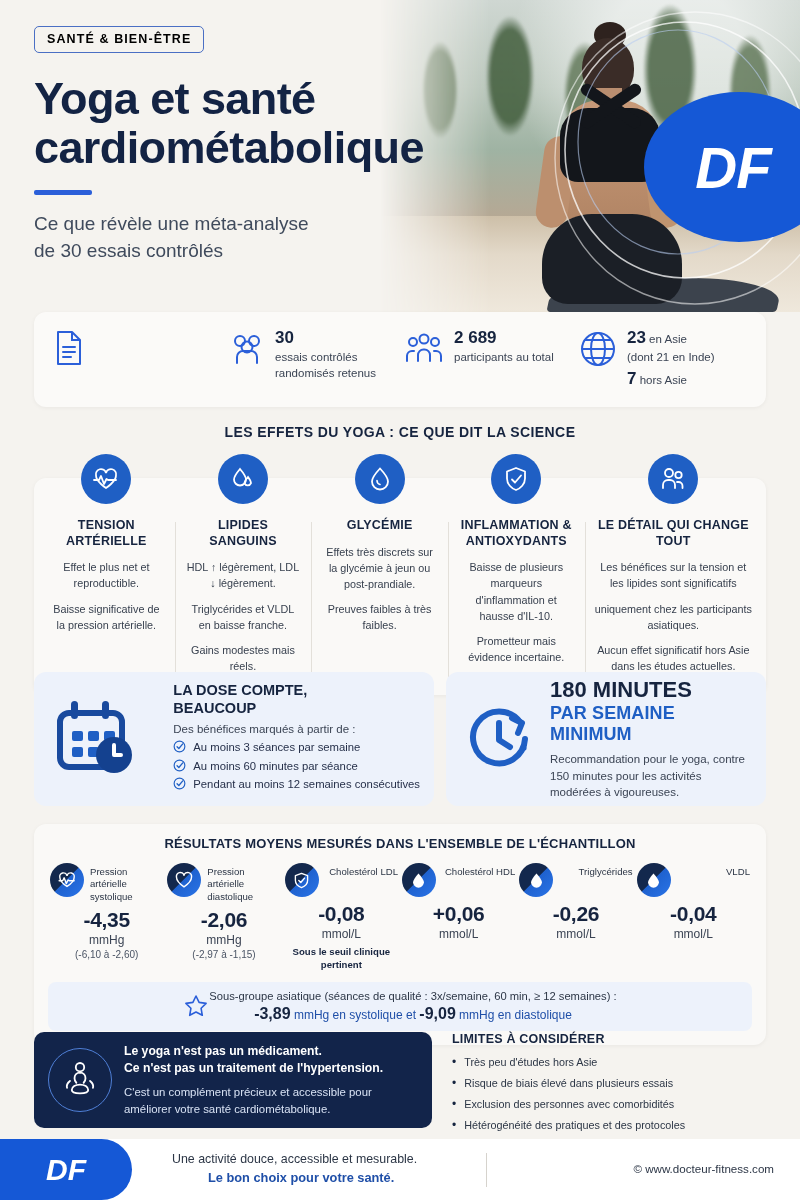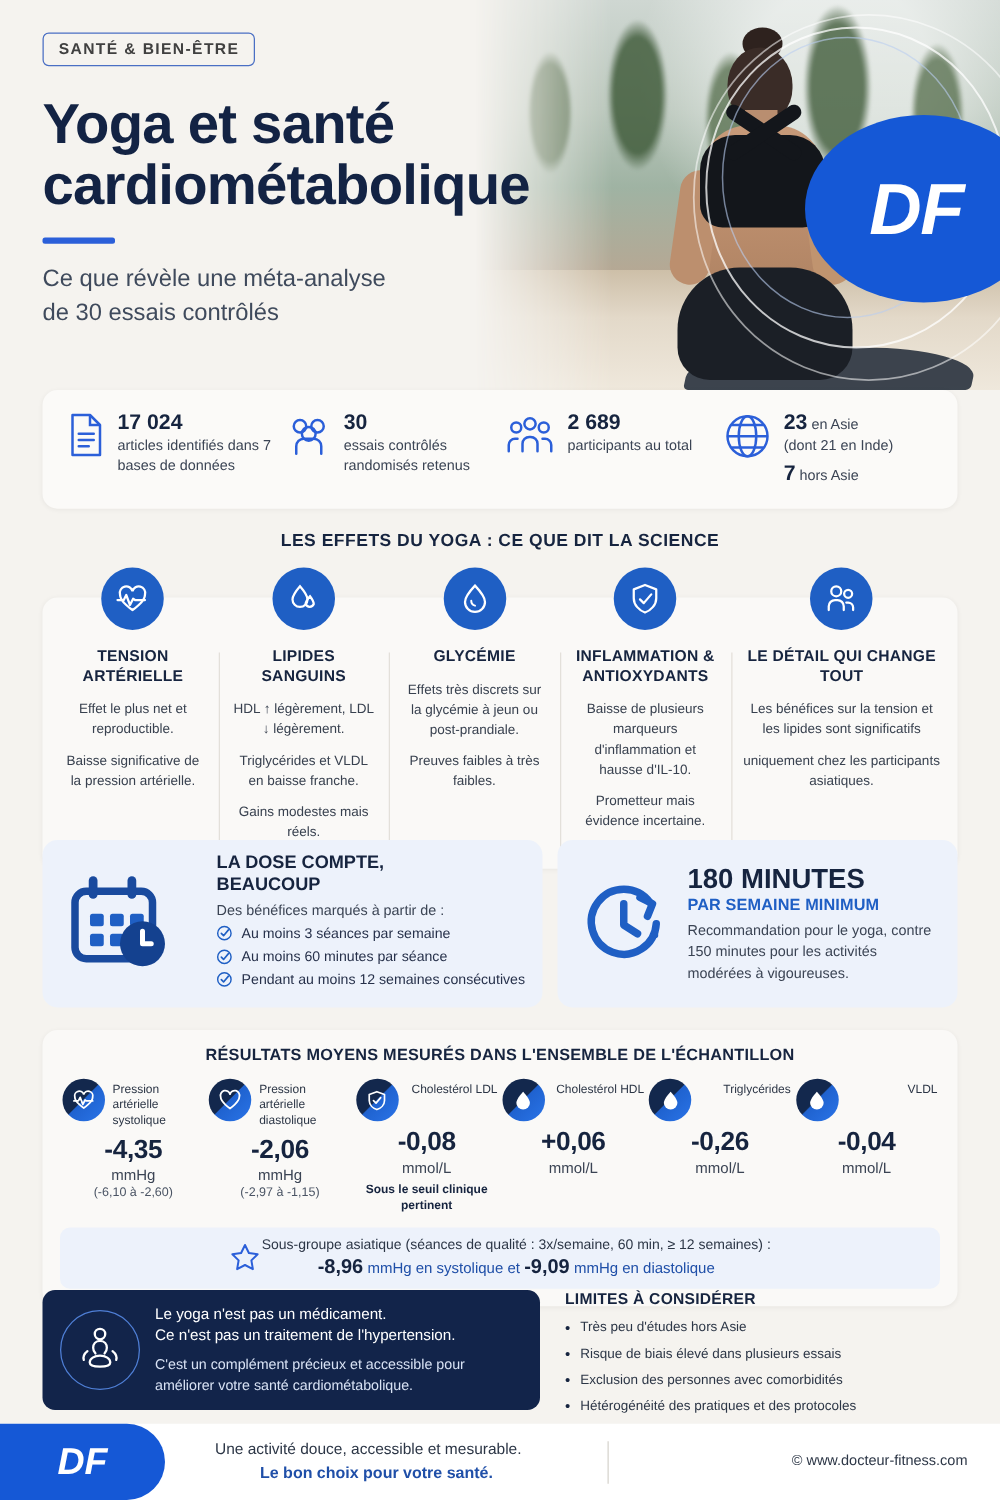--- a/index.html
+++ b/index.html
@@ -87,21 +87,21 @@
     background:#1558d6; border-radius:50%;
     display:flex; align-items:center; justify-content:center;
   }
   .df-badge span {
     color:#ffffff; font-size:58px; font-weight:bold; font-style:italic;
     letter-spacing:-1px; transform:translateX(-6px);
   }
 
   .hero-text { position:absolute; left:34px; top:26px; width:480px; z-index:5; }
   .pill {
-    display:inline-block; border:1.5px solid #4a6fc4; color:#404040;
+    display:inline-block; border:1.5px solid #4a6fc4; color:#000000;
     border-radius:5px; padding:5px 12px 6px; font-size:12.5px;
     font-weight:bold; letter-spacing:1.1px; background:rgba(245,243,239,.8);
   }
   h1 {
     margin-top:22px; font-size:45px; line-height:1.08; font-weight:bold;
     color:#132344; letter-spacing:-0.6px;
   }
   .rule { width:58px; height:5px; background:#2b5fd9; margin:18px 0 16px; border-radius:2px; }
   .sub { font-size:19px; line-height:1.42; color:#3f4a5c; }
 
@@ -153,21 +153,21 @@
   .dose h3 { font-size:14.5px; font-weight:bold; color:#16243f; line-height:1.2; }
   .dose .lead { font-size:11.5px; color:#3b4454; margin:6px 0 5px; }
   .dose li { list-style:none; display:flex; gap:7px; font-size:11.3px; color:#26304a; margin-bottom:4px; line-height:1.3; }
 
   .minutes {
     position:absolute; left:446px; top:672px; width:320px; height:134px;
     background:#edf2fb; border-radius:12px; display:flex; align-items:center;
     padding:12px 14px; gap:12px;
   }
   .minutes .l1 { font-size:22px; font-weight:bold; color:#16243f; }
-  .minutes .l2 { font-size:13px; font-weight:bold; color:#1f5fc4; letter-spacing:.1px; }
+  .minutes .l2 { font-size:18px; font-weight:bold; color:#1f5fc4; letter-spacing:.1px; }
   .minutes p { font-size:11.5px; line-height:1.45; color:#3b4454; margin-top:6px; }
 
   
   .results {
     position:absolute; left:34px; top:824px; width:732px;
     background:#faf9f7; border-radius:12px; padding:12px 14px 14px;
     box-shadow:0 1px 4px rgba(0,0,0,.05);
   }
   .results h2 {
     text-align:center; font-size:13px; font-weight:bold; color:#16243f;
@@ -199,21 +199,21 @@
   
   .msgcard {
     position:absolute; left:34px; top:1032px; width:398px; height:96px;
     background:#12244a; border-radius:10px; display:flex; align-items:center; gap:12px;
     padding:10px 14px;
   }
   .msgcard .ring {
     width:64px; height:64px; border-radius:50%; border:1.6px solid #4f7fd6;
     display:flex; align-items:center; justify-content:center; flex:0 0 auto;
   }
-  .msgcard .m1 { color:#ffffff; font-size:12.2px; font-weight:normal; line-height:1.42; }
+  .msgcard .m1 { color:#ffffff; font-size:12.2px; font-weight:bold; line-height:1.42; }
   .msgcard .m2 { color:#d8e2f4; font-size:11.4px; line-height:1.45; margin-top:7px; }
 
   .limits { position:absolute; left:452px; top:1032px; width:320px; }
   .limits h3 { font-size:12.5px; font-weight:bold; color:#16243f; letter-spacing:.2px; margin-bottom:9px; }
   .limits li { list-style:none; display:flex; gap:8px; font-size:10.8px; color:#2c3646; margin-bottom:7px; line-height:1.3; }
   .limits li::before { content:"•"; color:#16243f; font-size:12px; line-height:1; padding-top:1px; }
 
   
   .footer { position:absolute; left:0; top:1139px; width:800px; height:61px; background:#ffffff; }
   .foot-badge {
@@ -280,24 +280,20 @@
   <div class="stats">
 
     <div class="stat">
       <span class="ic">
         <svg width="30" height="36" viewBox="0 0 30 36">
             <path d="M4 2h14l8 8v24H4z" fill="none" stroke="#2b5fd9" stroke-width="2" stroke-linejoin="round"></path>
             <path d="M18 2v8h8" fill="none" stroke="#2b5fd9" stroke-width="2"></path>
             <path d="M9 17h12M9 22h12M9 27h8" stroke="#2b5fd9" stroke-width="2" stroke-linecap="round"></path>
           </svg>
       </span>
-      <div>
-        <div class="big">17 024</div>
-        <div class="txt">articles identifiés dans 7 bases de données</div>
-      </div>
     </div>
 
     <div class="stat">
       <span class="ic">
         <svg width="36" height="36" viewBox="0 0 36 36">
             <circle cx="11" cy="11" r="5" fill="none" stroke="#2b5fd9" stroke-width="2"></circle>
             <circle cx="25" cy="11" r="5" fill="none" stroke="#2b5fd9" stroke-width="2"></circle>
             <circle cx="18" cy="17" r="5.5" fill="none" stroke="#2b5fd9" stroke-width="2"></circle>
             <path d="M8 33v-6a6 6 0 0 1 6-6h8a6 6 0 0 1 6 6v6" fill="none" stroke="#2b5fd9" stroke-width="2" stroke-linecap="round"></path>
           </svg>
@@ -397,20 +393,21 @@
         <svg width="28" height="28" viewBox="0 0 28 28">
             <circle cx="10" cy="8" r="4" fill="none" stroke="#fff" stroke-width="1.8"></circle>
             <circle cx="19.5" cy="10" r="3.2" fill="none" stroke="#fff" stroke-width="1.8"></circle>
             <path d="M4 23v-3a5 5 0 0 1 5-5h2a5 5 0 0 1 5 5v3" fill="none" stroke="#fff" stroke-width="1.8" stroke-linecap="round"></path>
             <path d="M18 17h1.5a4 4 0 0 1 4 4v2" fill="none" stroke="#fff" stroke-width="1.8" stroke-linecap="round"></path>
           </svg>
       </div>
       <h3>LE DÉTAIL QUI CHANGE TOUT</h3>
       <p>Les bénéfices sur la tension et les lipides sont significatifs</p>
       <p>uniquement chez les participants asiatiques.</p>
+      <p>Aucun effet significatif hors Asie dans les études actuelles.</p>
     </div>
   </div>
 
   <div class="dose">
     <span style="flex:0 0 auto;">
       <svg width="92" height="92" viewBox="0 0 92 92">
         <rect x="12" y="20" width="62" height="54" rx="9" fill="none" stroke="#194a9e" stroke-width="6"></rect>
         <rect x="23" y="8" width="7" height="18" rx="3.5" fill="#194a9e"></rect>
         <rect x="54" y="8" width="7" height="18" rx="3.5" fill="#194a9e"></rect>
         <rect x="24" y="38" width="11" height="10" rx="2" fill="#1f5fc4"></rect>
@@ -566,21 +563,21 @@
     </div>
 
     <div class="subgroup">
       <span>
         <svg width="26" height="26" viewBox="0 0 26 26">
             <path d="M13 3l3.1 6.4 7 1-5 4.9 1.2 7-6.3-3.3L6.7 22.3l1.2-7-5-4.9 7-1L13 3z" fill="none" stroke="#2b5fd9" stroke-width="1.6" stroke-linejoin="round"></path>
           </svg>
       </span>
       <div class="sg-txt">
         <div class="sg1">Sous-groupe asiatique (séances de qualité : 3x/semaine, 60 min, ≥ 12 semaines) :</div>
-        <div class="sg2"><b>-8,96</b><span> mmHg en systolique et </span><b>-9,09</b><span> mmHg en diastolique</span></div>
+        <div class="sg2"><b>-3,89</b><span> mmHg en systolique et </span><b>-9,09</b><span> mmHg en diastolique</span></div>
       </div>
     </div>
   </div>
 
   <div class="msgcard">
     <div class="ring">
       <svg width="42" height="42" viewBox="0 0 46 46">
         <circle cx="23" cy="9" r="4.6" fill="none" stroke="#fff" stroke-width="2"></circle>
         <path d="M23 15c-4 0-6 3-6 6 0 3 2 5 2 5" fill="none" stroke="#fff" stroke-width="2" stroke-linecap="round"></path>
         <path d="M23 15c4 0 6 3 6 6 0 3-2 5-2 5" fill="none" stroke="#fff" stroke-width="2" stroke-linecap="round"></path>

